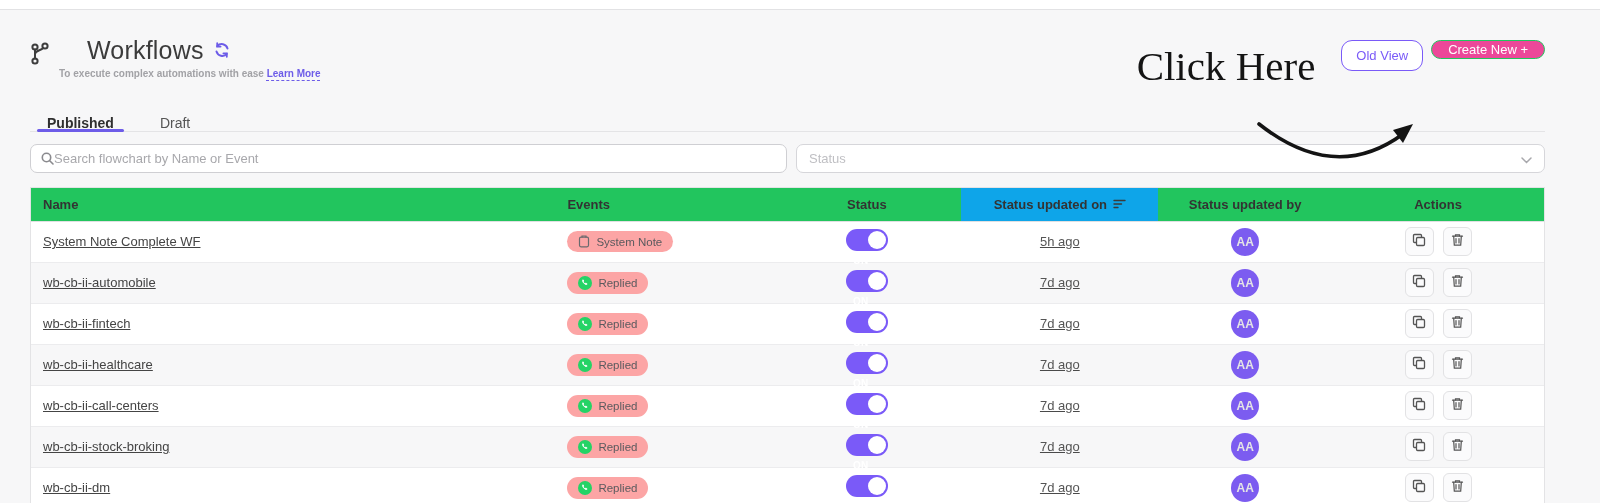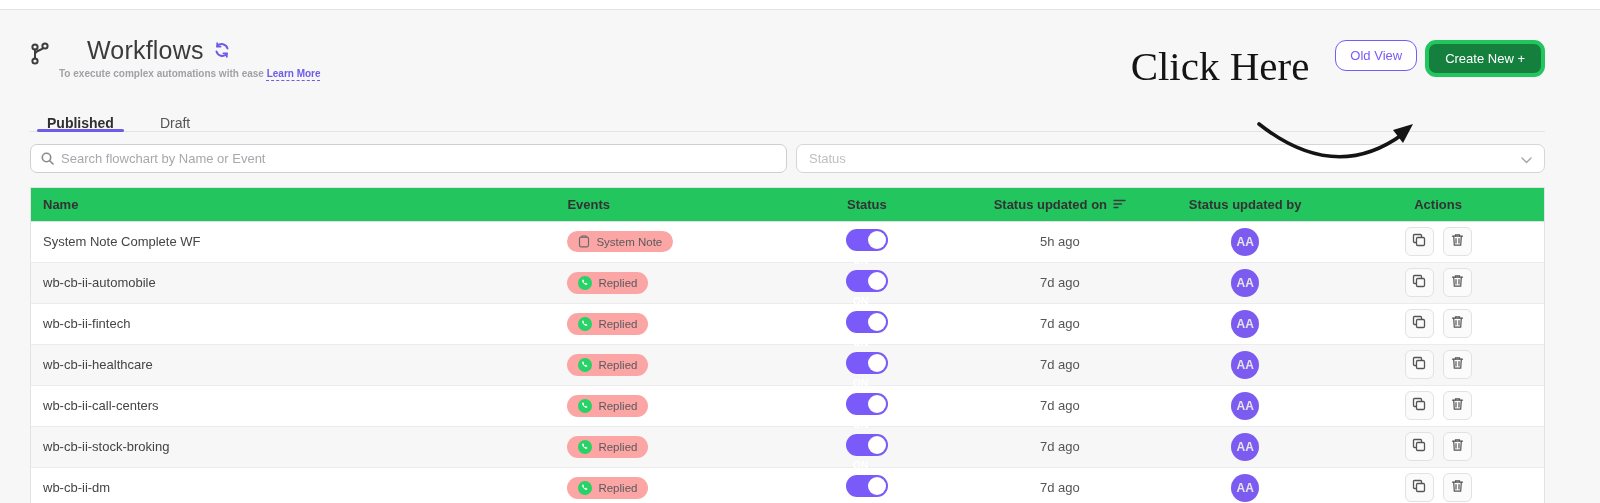--- a/index.html
+++ b/index.html
@@ -26,33 +26,33 @@
   .learn-more { color:#6d5ce8; cursor:pointer; text-decoration:underline; text-decoration-style:dashed; text-underline-offset:3px; text-decoration-thickness:1px; }
 
   .header-actions { display:flex; align-items:flex-start; gap:8px; margin-top:4px; }
   .click-here {
     font-family:Liberation Serif, serif;
     font-size:41px; color:#141414; margin-right:18px; margin-top:2px; white-space:nowrap;
   }
   .annotation-arrow { position:absolute; left:1245px; top:80px; pointer-events:none; }
   .btn { font-size:13px; border-radius:11px; cursor:pointer; font-family:inherit; }
   .btn-old-view { background:#ffffff; color:#7a5af8; border:1px solid #7a5af8; padding:7px 14px; }
-  .btn-create-new { background:#15803d; color:#ffffff; border:4px solid #22c55e; padding:7px 16px; }
+  .btn-create-new { background:#ec4899; color:#ffffff; border:1px solid #22c55e; padding:1px 16px; }
 
   
   .tabs { display:flex; gap:42px; margin-top:16px; border-bottom:1px solid #e4e4e6; padding-left:15px; }
   .tab { font-size:14px; color:#555; padding:9px 2px 0; cursor:pointer; position:relative;text-align:right; }
   .tab.active { color:#2f2f2f; font-weight:bold; }
   .tab.active::after { content:""; position:absolute; left:-8px; right:-8px; bottom:-1px; height:3px; background:#6d5ce8; border-radius:2px; }
 
   
   .filters { display:flex; gap:9px; margin-top:12px; }
   .search-box {
     flex:0 0 757px; height:29px; background:#fff; border:1px solid #cfcfd3; border-radius:7px;
-    display:flex; align-items:center; padding:0 10px; gap:7px;
+    display:flex; align-items:center; padding:0 10px; gap:0;
   }
   .search-box svg { flex:none; color:#8a8a8e; }
   .search-box input { border:none; outline:none; width:100%; font-size:13px; color:#444; font-family:inherit; background:transparent; }
   .search-box input::placeholder { color:#a8a8ac; }
   .status-select {
     flex:1; height:29px; background:#fff; border:1px solid #d6d6da; border-radius:7px;
     display:flex; align-items:center; justify-content:space-between; padding:0 12px; cursor:pointer;
   }
   .status-placeholder { font-size:13px; color:#bfbfc3; }
   .select-chevron { color:#a8a8ac; }
@@ -61,23 +61,23 @@
   .table-wrap { margin-top:14px; background:#fff; border:1px solid #e3e3e5; border-bottom:none; }
   table { width:100%; border-collapse:collapse; table-layout:fixed; }
   col.c-name { width:34%; } col.c-events { width:15%; } col.c-status { width:12.5%; }
   col.c-updated-on { width:13%; } col.c-updated-by { width:11.5%; } col.c-actions { width:14%; }
   thead th {
     background:#22c55e; font-size:13px; font-weight:bold; color:#333;
     height:33px; text-align:center; border-bottom:1px solid #e0e0e2; padding:0 10px;
   }
   thead th:first-child { text-align:left; padding-left:12px; }
   thead th:nth-child(2) { text-align:left; padding-left:22px; }
-  thead th.sorted { background:#22c55e; }
+  thead th.sorted { background:#0ea5e9; }
   .th-inner { display:inline-flex; align-items:center; gap:6px; }
-  tbody td { height:41px; font-size:13px; color:#4a4a4a; text-align:center; border-bottom:1px solid #ececee; padding:0 10px; }
+  tbody td { height:41px; font-size:13px; color:#4a4a4a; text-align:center; border-bottom:1px solid #ececee; padding:0 10px;text-decoration:underline; }
   tbody tr:nth-child(even) td { background:#f7f7f8; }
   tbody td.cell-name { text-align:left; padding-left:12px; color:#444; }
   tbody td.cell-events { text-align:left; padding-left:22px; }
   .time-text { color:#555; }
 
   .event-pill {
     display:inline-flex; align-items:center; gap:6px;
     background:#fca5a5; border-radius:11px; padding:4px 11px;
     font-size:11.5px; color:#5a5a5e;
   }

